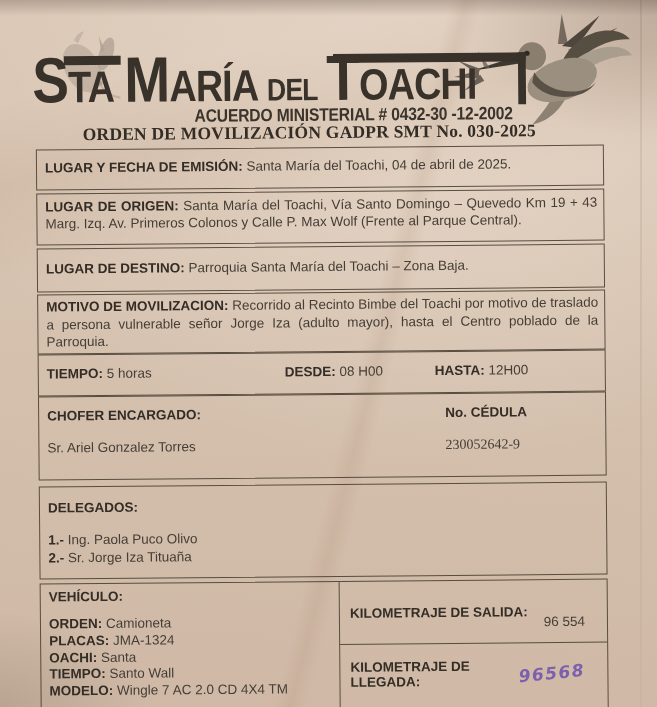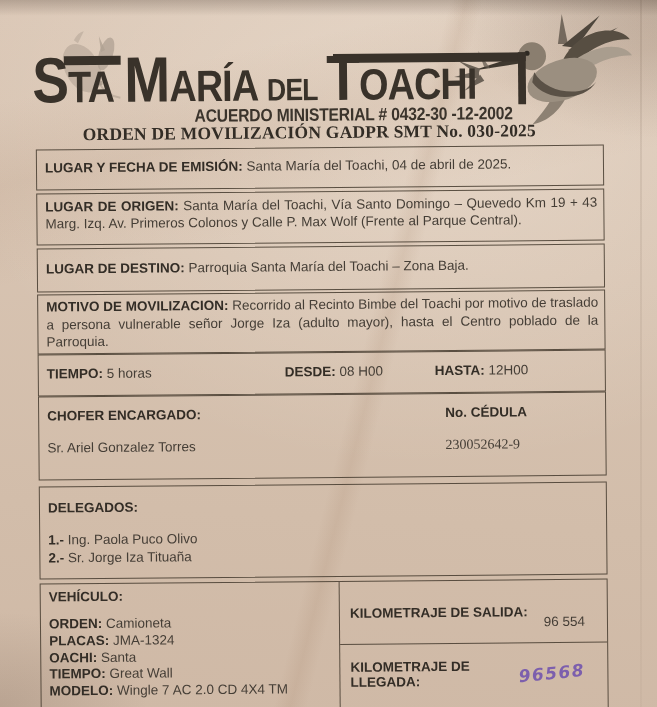--- a/index.html
+++ b/index.html
@@ -178,21 +178,21 @@
       </div>
     </div>
 
     <div class="box b-vehiculo">
       <div class="veh-left">
         <div class="lbl">VEHÍCULO:</div>
         <div class="veh-fields">
           <div><span class="lbl">ORDEN:</span> <span class="val">Camioneta</span></div>
           <div><span class="lbl">PLACAS:</span> <span class="val">JMA-1324</span></div>
           <div><span class="lbl">OACHI:</span> <span class="val">Santa</span></div>
-          <div><span class="lbl">TIEMPO:</span> <span class="val">Great Wall</span></div>
+          <div><span class="lbl">TIEMPO:</span> <span class="val">Santo Wall</span></div>
           <div><span class="lbl">MODELO:</span> <span class="val">Wingle 7 AC 2.0 CD 4X4 TM</span></div>
         </div>
       </div>
       <div class="veh-right">
         <div class="km-cell km-salida">
           <span class="lbl">KILOMETRAJE DE SALIDA:</span>
           <span class="val km-val">96 554</span>
         </div>
         <div class="km-cell km-llegada">
           <span class="lbl">KILOMETRAJE DE LLEGADA:</span>

